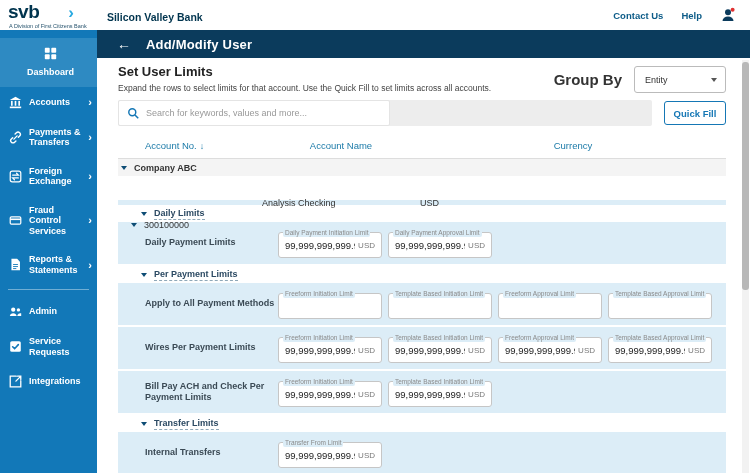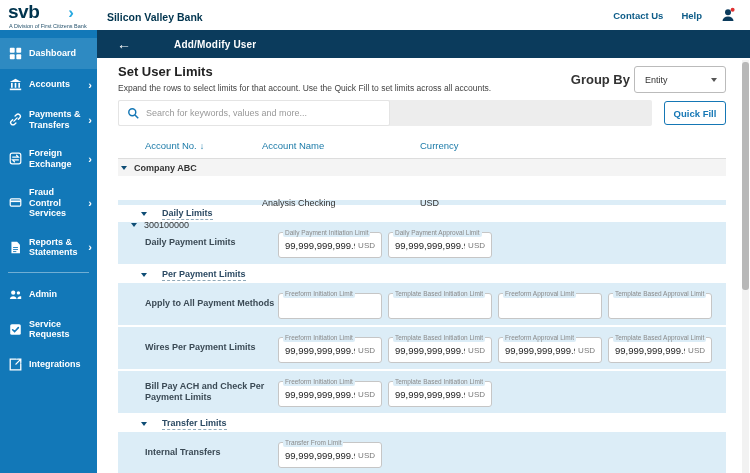--- a/index.html
+++ b/index.html
@@ -14,69 +14,69 @@
   .logo-chev { font-size:17px; font-weight:bold; color:#29aae1; margin-left:1px; }
   .brand-name { font-size:10.5px; font-weight:bold; color:#00344e; margin-left:5px; }
   .tagline { font-size:5.5px; color:#27536d; margin-top:0px; margin-left:1px; }
   .top-links { margin-left:auto; display:flex; align-items:center; gap:18px; }
   .top-link { font-size:9.5px; font-weight:bold; color:#0d5c88; cursor:pointer; }
   .user-ico { position:relative; width:16px; height:16px; }
 
   
   .sidebar { position:absolute; top:30px; left:0; width:97px; bottom:0; background:#1278b8; padding-top:8px; }
   .side-item { display:flex; align-items:center; gap:7px; padding:9px 5px 9px 9px; cursor:pointer; }
-  .side-item.active { background:#2e8ac2; }
+  .side-item.active { background:#2e8ac2;flex-direction:column; }
   .side-icon { width:13px; height:13px; flex:0 0 13px; display:flex; align-items:center; }
   .side-icon svg { width:13px; height:13px; }
   .side-label { flex:1; color:#fff; font-size:9px; font-weight:bold; line-height:10.5px; }
   .side-chev { color:#fff; font-size:11px; line-height:10px; font-weight:bold; }
   .side-divider { height:1px; background:rgba(255,255,255,0.4); margin:5px 8px 6px 8px; }
 
   
   .appbar { position:absolute; top:30px; left:97px; right:0; height:28px; background:#0b3b5c; display:flex; align-items:center; padding-left:20px; gap:15px; }
   .back-arrow { color:#fff; font-size:14px; cursor:pointer; line-height:14px; }
-  .appbar-title { color:#fff; font-size:10px; font-weight:bold; letter-spacing:0.2px;margin-left:28px; }
+  .appbar-title { color:#fff; font-size:13px; font-weight:bold; letter-spacing:0.2px; }
 
   
   .content { position:absolute; top:58px; left:97px; right:0; bottom:0; background:#fff; padding:6px 24px 0 21px; overflow:hidden; }
   .v-scrollbar { position:absolute; top:2px; right:1px; bottom:0; width:7px; background:#f2f2f2; }
   .v-thumb { position:absolute; top:2px; left:0; width:7px; height:228px; background:#b8b8b8; border-radius:3px; }
 
   .page-head { display:flex; justify-content:space-between; align-items:flex-start; }
   .page-title { font-size:13px; font-weight:bold; color:#222; }
   .page-sub { font-size:8.5px; color:#444; margin-top:4px; }
   .groupby { display:flex; align-items:center; margin-top:2px; }
-  .groupby-label { font-size:13px; font-weight:bold; color:#333; margin-right:4px; }
+  .groupby-label { font-size:15px; font-weight:bold; color:#333; margin-right:12px; }
   .select-box { width:92px; height:27px; border:1px solid #bbb; border-radius:3px; background:#fff; display:flex; align-items:center; padding:0 8px 0 10px; cursor:pointer; }
   .select-value { font-size:9px; color:#333; flex:1; }
   .caret-dn { width:0; height:0; border-left:3.5px solid transparent; border-right:3.5px solid transparent; border-top:4.5px solid #555; }
 
   .toolbar { display:flex; align-items:center; margin-top:7px; }
   .search-bar { flex:1; height:26px; background:#ededed; border-radius:2px; display:flex; align-items:center; }
   .search-input-wrap { width:272px; height:26px; background:#fff; border-radius:2px; display:flex; align-items:center; padding:0 8px; gap:6px; border:1px solid #e4e4e4; }
   .search-input { border:none; outline:none; flex:1; font-size:9px; color:#333; font-family:"Liberation Sans",sans-serif; background:transparent; }
   .search-input::placeholder { color:#999; }
   .qf-btn { width:62px; height:24px; margin-left:12px; background:#fff; border:1.5px solid #1577b5; border-radius:3px; color:#1577b5; font-size:9.5px; font-weight:bold; font-family:"Liberation Sans",sans-serif; cursor:pointer; }
 
   .grid { margin-top:7px; }
   .thead { display:grid; grid-template-columns:144px 158px 1fr; height:26px; align-items:center; border-bottom:1px solid #ddd; }
-  .th { font-size:9.5px; color:#1b7aa8; cursor:pointer; }
+  .th { font-size:9.5px; color:#1b7aa8; cursor:pointer;text-align:center; }
   .th.c1 { padding-left:27px; display:flex; align-items:center; gap:3px; }
   .sort-arrow { font-size:9px; color:#1b7aa8; }
 
   .tri { width:0; height:0; border-left:3.5px solid transparent; border-right:3.5px solid transparent; border-top:4.5px solid #0e4d75; display:inline-block; flex:0 0 auto; }
 
   .row-company { height:17px; background:#f4f4f4; display:flex; align-items:center; gap:7px; padding-left:3px; cursor:pointer; }
   .row-company-label { font-size:9px; font-weight:bold; color:#333; }
   .row-account { display:grid; grid-template-columns:144px 158px 1fr; height:24px; align-items:center; }
   .acct-no-cell { display:flex; align-items:center; gap:7px; padding-left:13px; cursor:pointer;margin-top:44px; }
   .acct-txt { font-size:9px; color:#333; }
   .spacer-blue { height:5px; background:#dcedf7; }
 
-  .section-row { height:17px; background:#fff; display:flex; align-items:center; gap:15px; padding-left:23px; cursor:pointer; }
+  .section-row { height:17px; background:#fff; display:flex; align-items:center; gap:7px; padding-left:23px; cursor:pointer; }
   .section-label { font-size:9px; font-weight:bold; color:#2c4a63; border-bottom:1px dashed #8fa8b8; padding-bottom:1px; }
 
   .data-row { background:#dcedf7; margin-bottom:2px; display:flex; align-items:center; padding:5px 0 6px 0; min-height:40px; }
   .row-label { margin-left:27px; width:133px; flex:0 0 133px; font-size:9px; font-weight:bold; color:#3b4a55; line-height:11px; }
   .fields { display:flex; gap:6px; align-items:center; }
   .field { position:relative; width:104px; height:26px; background:#fff; border:1px solid #c6c6c6; border-radius:3px; display:flex; align-items:center; margin-top:5px; }
   .f-label { position:absolute; top:-4.5px; left:4px; font-size:6.5px; line-height:8px; color:#8a8a8a; background:#dcedf7; padding:0 2px; border-radius:2px; white-space:nowrap; max-width:98px; overflow:hidden; }
   .f-input { width:100%; border:0; outline:none; padding:0 3px 0 6px; font-size:9.5px; color:#222; background:transparent; font-family:"Liberation Sans",sans-serif; min-width:0; }
   .f-suffix { font-size:8px; color:#777; padding-right:6px; }
 </style>

